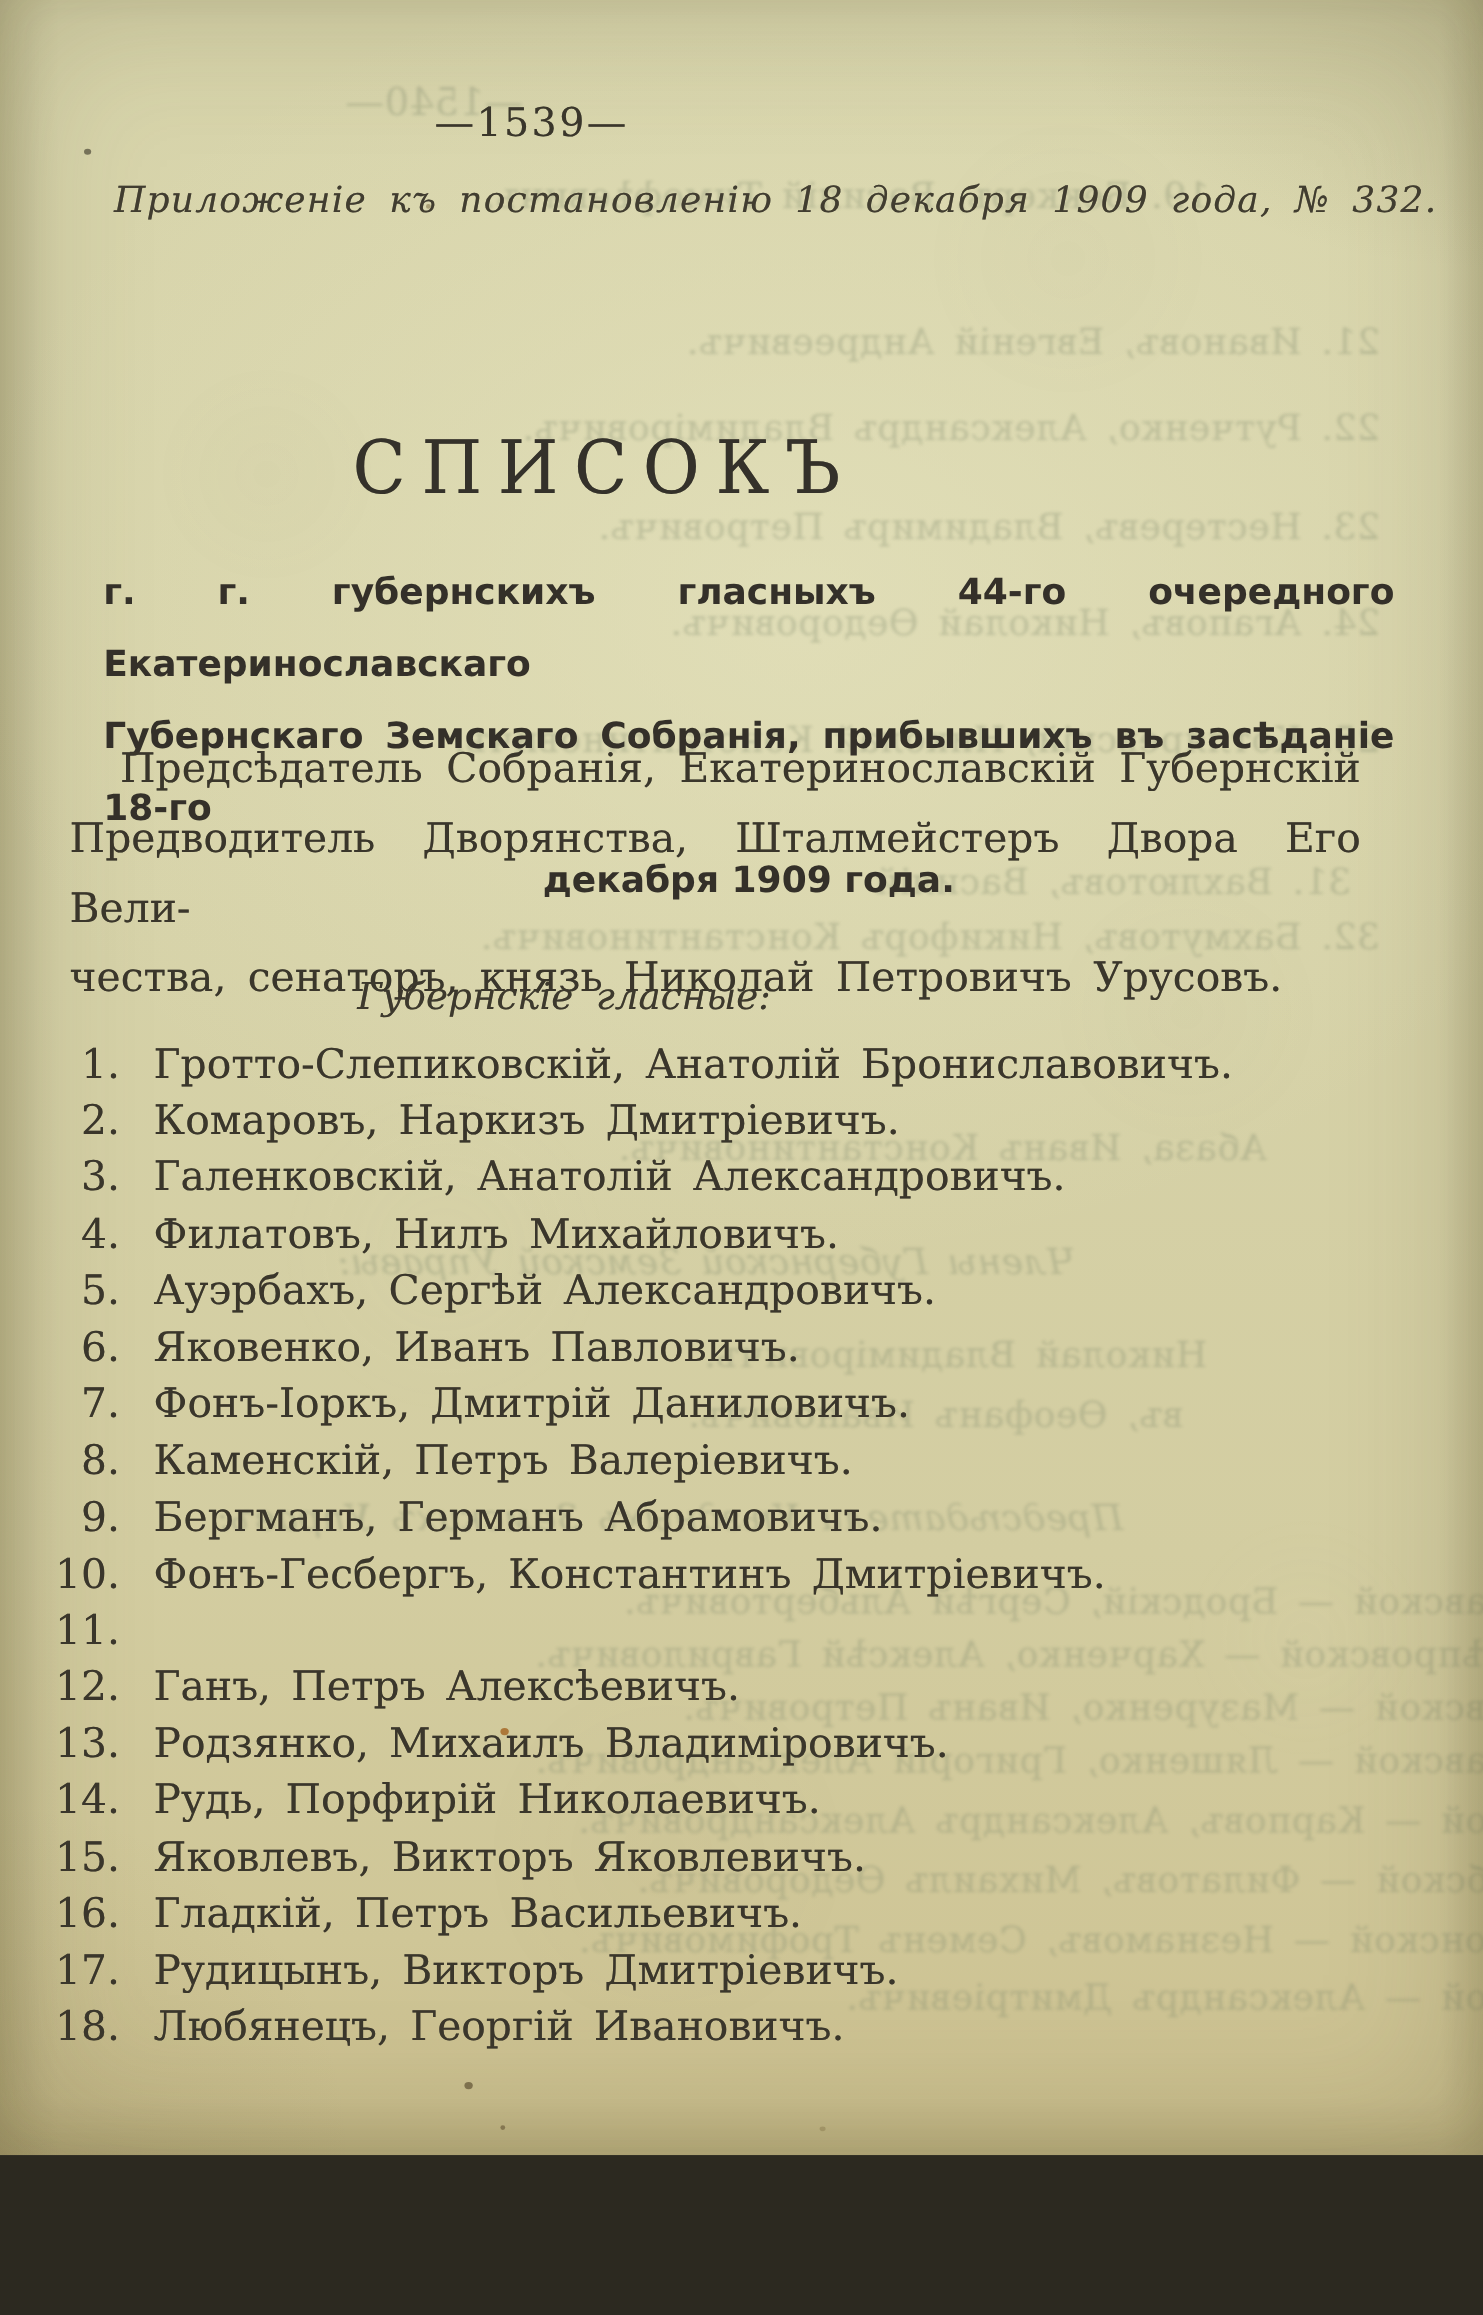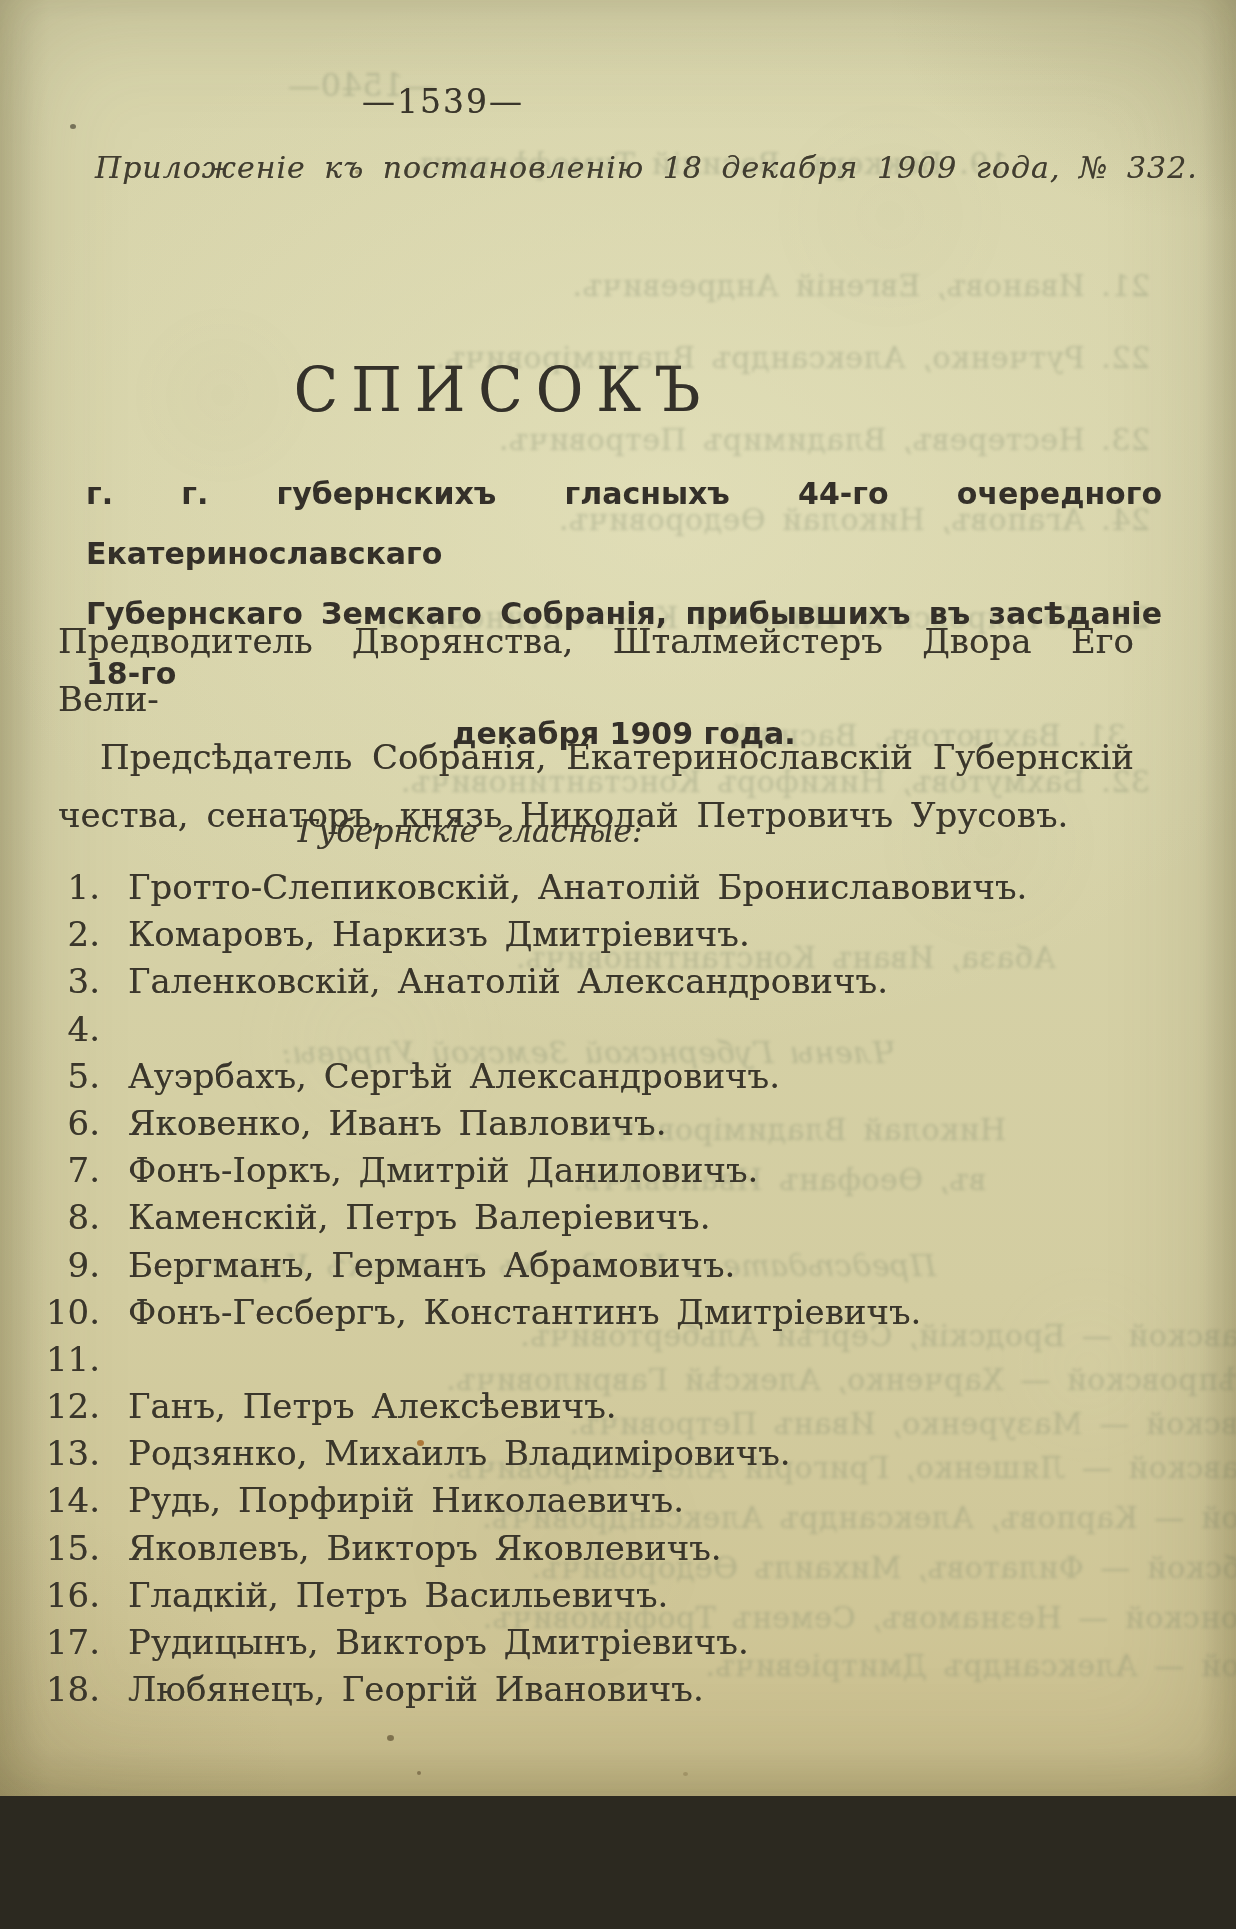--- a/index.html
+++ b/index.html
@@ -144,42 +144,43 @@
 
     <div class="doc-title ink">СПИСОКЪ</div>
 
     <div class="subtitle">
       <div class="jline">г. г. губернскихъ гласныхъ 44-го очередного Екатеринославскаго</div>
       <div class="jline">Губернскаго Земскаго Собранія, прибывшихъ въ засѣданіе 18-го</div>
       <div class="cline">декабря 1909 года.</div>
     </div>
 
     <div class="preamble ink">
+      <div class="jline indent">Предсѣдатель Собранія, Екатеринославскій Губернскій</div>
       <div class="jline">Предводитель Дворянства, Шталмейстеръ Двора Его Вели-</div>
-      <div class="jline indent">Предсѣдатель Собранія, Екатеринославскій Губернскій</div>
       <div>чества, сенаторъ, князь Николай Петровичъ Урусовъ.</div>
     </div>
 
     <div class="section-heading ink">Губернскіе гласные:</div>
 
     <div class="members ink">
         <div class="member-row">
           <span class="member-num">1.</span>
           <span class="member-name">Гротто-Слепиковскій, Анатолій Брониславовичъ.</span>
         </div>
         <div class="member-row">
           <span class="member-num">2.</span>
           <span class="member-name">Комаровъ, Наркизъ Дмитріевичъ.</span>
         </div>
         <div class="member-row">
           <span class="member-num">3.</span>
           <span class="member-name">Галенковскій, Анатолій Александровичъ.</span>
         </div>
         <div class="member-row">
           <span class="member-num">4.</span>
+          <span class="member-name">Филатовъ, Нилъ Михайловичъ.</span>
         </div>
         <div class="member-row">
           <span class="member-num">5.</span>
           <span class="member-name">Ауэрбахъ, Сергѣй Александровичъ.</span>
         </div>
         <div class="member-row">
           <span class="member-num">6.</span>
           <span class="member-name">Яковенко, Иванъ Павловичъ.</span>
         </div>
         <div class="member-row">

